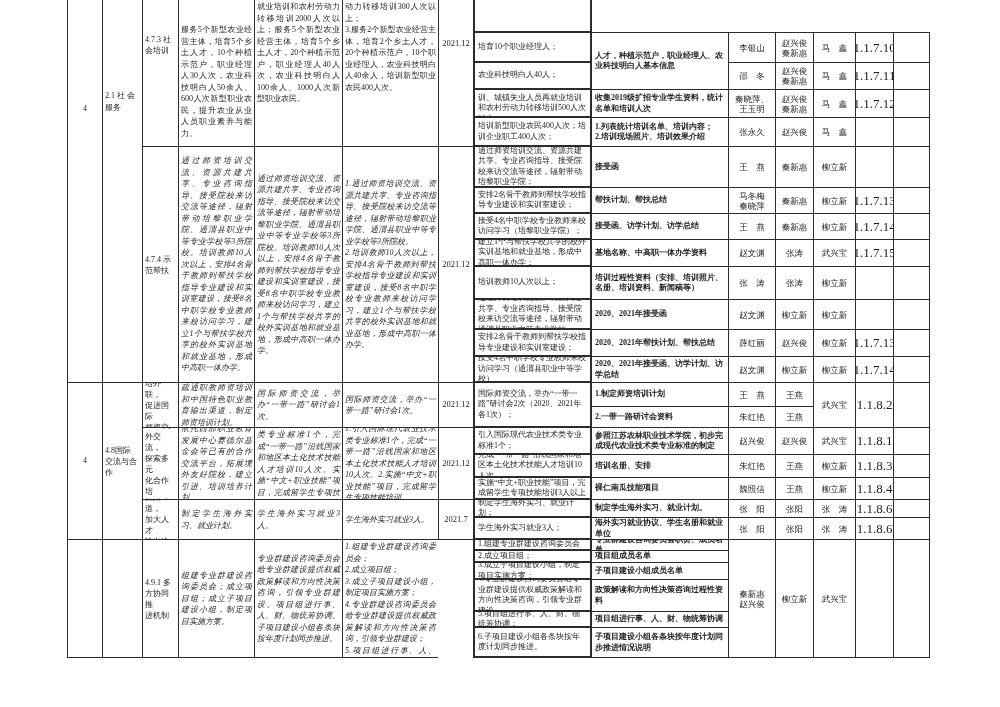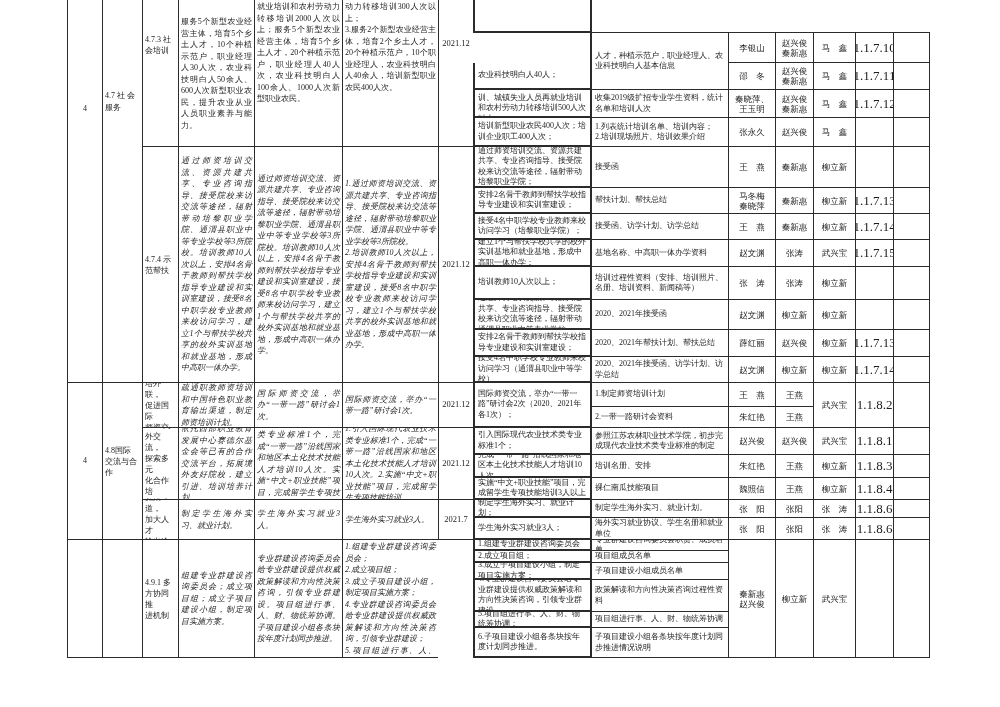--- a/index.html
+++ b/index.html
@@ -14,57 +14,58 @@
     grid-template-rows:33px 30px 27px 28px 29px 41px 26px 26px 27px 33px 30px 27px 26px 24px 21px 27px 23px 22px 18px 22px 11px 12px 17px 32px 16px 30px;
   }
   .c{
     box-sizing:border-box;border-left:1px solid #2b2b2b;border-bottom:1px solid #2b2b2b;
     overflow:hidden;padding:1px 2px;white-space:pre-wrap;font-size:8px;line-height:11.5px;
   }
   .x{border-left:none;}
   .bR{border-right:1px solid #2b2b2b;}
   .ds{display:flex;align-items:center;text-align:justify;font-style:italic;}
   .top{align-items:flex-start;}
-  .tp{display:block;padding-top:16px;text-align:justify;}
+  .tp{display:block;padding-top:24px;text-align:justify;}
   .e1{display:block;padding-top:1px;text-align:justify;}
   .cc{display:flex;align-items:center;justify-content:center;text-align:center;}
   .sub{display:flex;align-items:center;text-align:left;line-height:11px;}
   .it{border-left-width:2px;border-bottom-width:2px;display:flex;align-items:center;line-height:10.5px;padding:1px 3px;}
-  .mt{border-left-width:2px;display:flex;align-items:center;line-height:10.5px;padding:1px 3px;}
+  .mt{border-left-width:2px;display:flex;align-items:center;line-height:10.5px;padding:1px 3px;font-weight:bold;}
   .nm{font-size:8.5px;line-height:10px;}
   .cd{font-size:13px;}
   .dt{font-size:8.5px;}
   .vA{align-items:flex-start;padding-top:103px;}
   .vB{align-items:flex-start;justify-content:flex-start;text-align:left;padding-top:90px;}
   .cTop{align-items:flex-start;padding-top:34px;}
   .gTop{align-items:flex-start;padding-top:38px;}
 </style>
 </head>
 <body>
 
 <div class="g">
 
   <div class="c cc vA" style="grid-area:1/1/14/2">4</div>
-  <div class="c cc vB" style="grid-area:1/2/14/3">4.7 社 会
+  <div class="c cc vB" style="grid-area:1/2/14/3">2.1 社 会
 服务</div>
   <div class="c cc" style="grid-area:14/1/21/2">4</div>
   <div class="c sub" style="grid-area:14/2/21/3">4.8国际
 交流与合
 作</div>
   <div class="c" style="grid-area:21/1/27/2"></div>
   <div class="c" style="grid-area:21/2/27/3"></div>
 
   <div class="c sub cTop" style="grid-area:1/3/6/4">4.7.3 社
 会培训</div>
   <div class="c tp" style="grid-area:1/4/6/5">服务5个新型农业经营主体，培育5个乡土人才，10个种植示范户，职业经理人30人次，农业科技明白人50余人、600人次新型职业农民，提升农业从业人员职业素养与能力。</div>
   <div class="c e1" style="grid-area:1/5/6/6">就业培训和农村劳动力转移培训2000人次以上；服务5个新型农业经营主体，培育5个乡土人才，20个种植示范户，职业经理人40人次，农业科技明白人100余人、1000人次新型职业农民。</div>
   <div class="c e1" style="grid-area:1/6/6/7">动力转移培训300人次以上；
 3.服务2个新型农业经营主体，培育2个乡土人才，20个种植示范户，10个职业经理人，农业科技明白人40余人，培训新型职业农民400人次。</div>
   <div class="c cc dt gTop" style="grid-area:1/7/6/8">2021.12</div>
   <div class="c it" style="grid-area:1/8/2/9"></div>
+  <div class="c it" style="grid-area:2/8/3/9">培育10个职业经理人；</div>
   <div class="c it" style="grid-area:3/8/4/9">农业科技明白人40人；</div>
   <div class="c it" style="grid-area:4/8/5/9">开展退伍军人培训、转岗培训、城镇失业人员再就业培训和农村劳动力转移培训500人次以上</div>
   <div class="c it" style="grid-area:5/8/6/9">培训新型职业农民400人次；培训企业职工400人次；</div>
   <div class="c mt" style="grid-area:1/9/2/10"></div>
   <div class="c mt" style="grid-area:2/9/4/10">人才，种植示范户，职业经理人、农业科技明白人基本信息</div>
   <div class="c mt" style="grid-area:4/9/5/10">收集2019级扩招专业学生资料，统计名单和培训人次</div>
   <div class="c mt" style="grid-area:5/9/6/10">1.列表统计培训名单、培训内容；
 2.培训现场照片、培训效果介绍</div>
   <div class="c x" style="grid-area:1/10/2/11"></div>
   <div class="c cc nm" style="grid-area:2/10/3/11">李银山</div>

